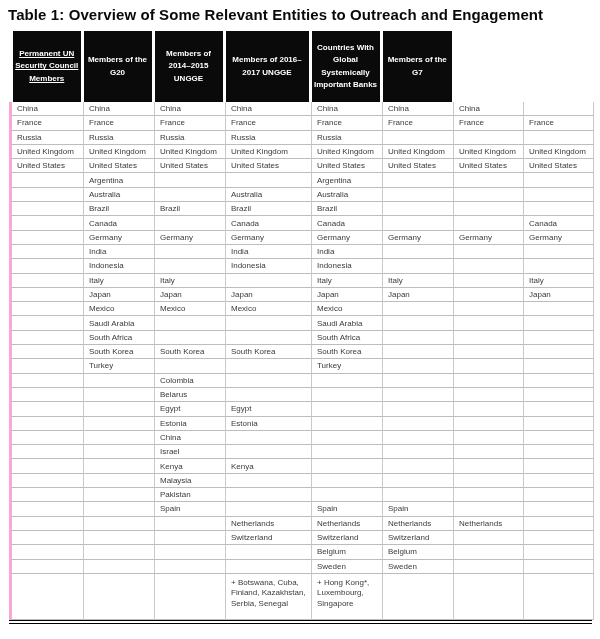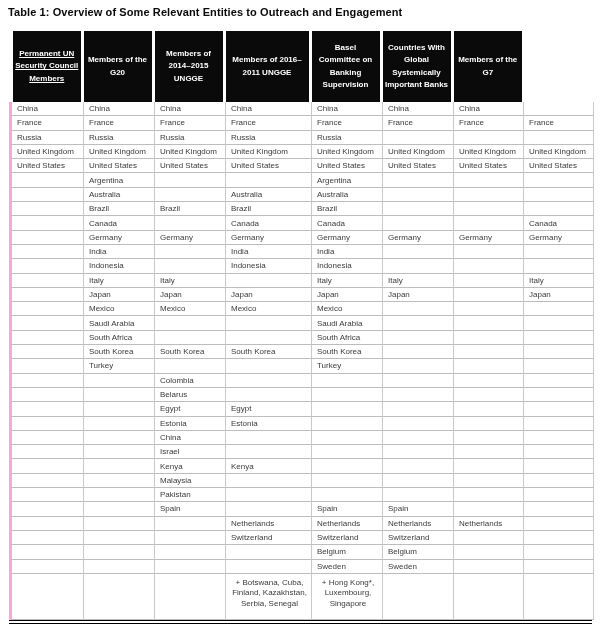--- a/index.html
+++ b/index.html
@@ -15,21 +15,21 @@
     position: relative;
     width: 600px;
     height: 639px;
     overflow: hidden;
     background: #ffffff;
   }
   .title {
     position: absolute;
     left: 8px;
     top: 6px;
-    font-size: 11px;
+    font-size: 15px;
     font-weight: bold;
     color: #0a0a0a;
     letter-spacing: 0.1px;
     white-space: nowrap;
   }
   .table {
     position: absolute;
     left: 9px;
     top: 31px;
     width: 583px;
@@ -76,36 +76,34 @@
     padding: 0 3px 0 5px;
     white-space: nowrap;
     overflow: hidden;
   }
   .tr.tall .td {
     align-items: flex-start;
     padding-top: 4px;
     white-space: normal;
     line-height: 10.5px;
     overflow: visible;
-    text-align: center;
   }
 </style>
 </head>
 <body>
 
 <div class="page">
   <div class="title">Table 1: Overview of Some Relevant Entities to Outreach and Engagement</div>
 
   <div class="table">
     <div class="thead" id="thead">
         <div class="th">Permanent UN Security Council Members</div>
         <div class="th">Members of the G20</div>
         <div class="th">Members of 2014–2015 UNGGE</div>
-        <div class="th">Members of 2016–2011 UNGGE</div>
-        <div class="th">Basel Committee on Banking Supervision</div>
+        <div class="th">Members of 2016–2017 UNGGE</div>
         <div class="th">Countries With Global Systemically Important Banks</div>
         <div class="th">Members of the G7</div>
       </div>
     <div class="tbody" id="tbody">
         <div class="tr">
           <div class="td">China</div>
           <div class="td">China</div>
           <div class="td">China</div>
           <div class="td">China</div>
           <div class="td">China</div>

